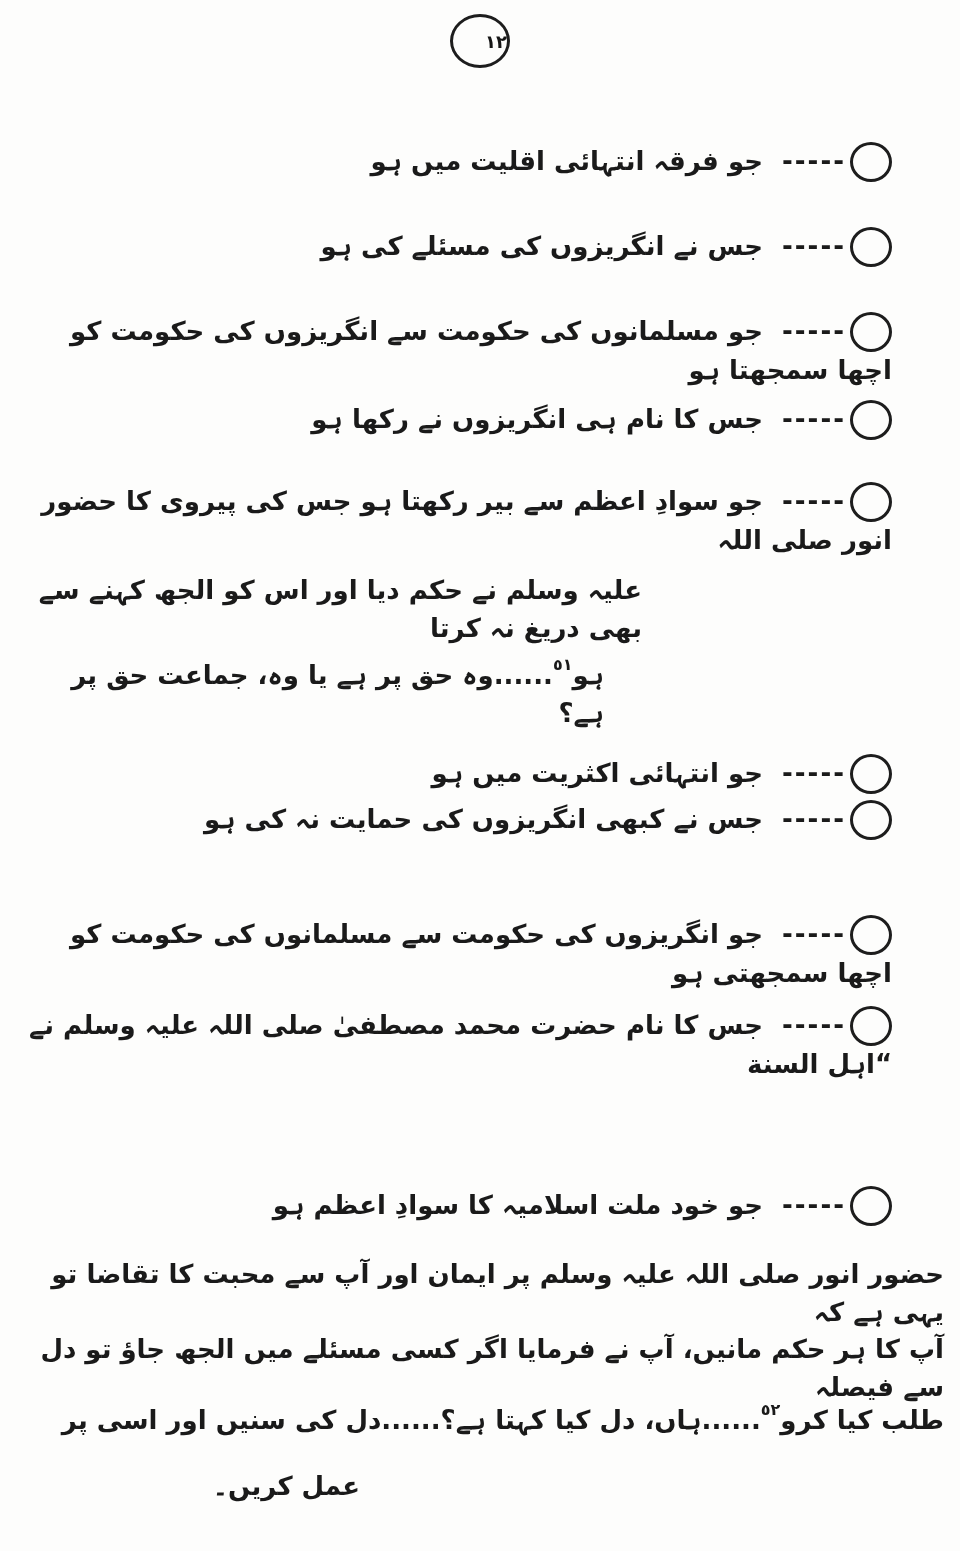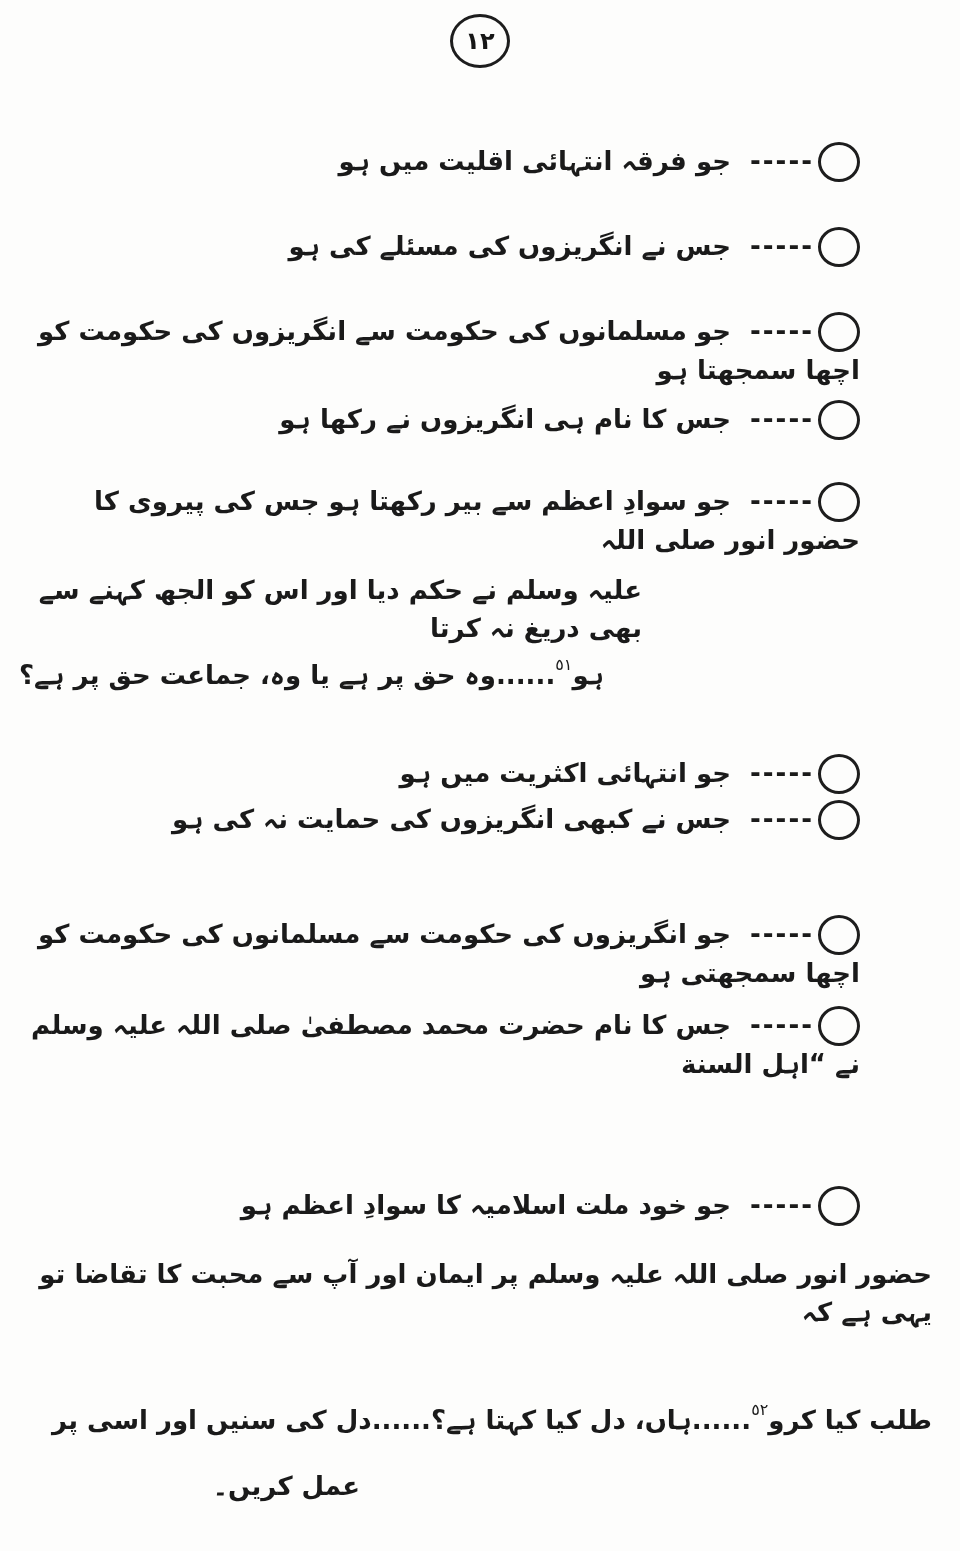--- a/index.html
+++ b/index.html
@@ -14,49 +14,49 @@
     width:960px;height:1551px;
     background:#fdfdfc;
     overflow:hidden;
     box-sizing:border-box;
   }
   
   .page-num{
     position:absolute;top:14px;left:50%;transform:translateX(-50%);
     width:54px;height:48px;
     border:3px solid #1d1d1d;border-radius:50%;
-    display:flex;align-items:center;justify-content:center;
-    font-size:24px;font-weight:bold;
+    display:flex;align-items:center;justify-content:flex-end;
+    font-size:18px;font-weight:bold;
   }
   
   .row{
     position:absolute;left:0;right:0;
     direction:rtl;text-align:right;
     font-size:26px;font-weight:bold;
     line-height:1.45;
     box-sizing:border-box;
     padding-left:18px;
     color:#1a1a1a;
   }
-  .bullet-row{padding-right:100px;text-align:right;}
+  .bullet-row{padding-right:68px;text-align:right;}
   .circle{
     display:inline-block;width:36px;height:34px;
     border:3px solid #1d1d1d;border-radius:50%;
     vertical-align:middle;margin-left:4px;
     background:transparent;
   }
   .dash{
     display:inline-block;margin-left:10px;
     letter-spacing:2px;font-weight:bold;
     vertical-align:middle;
   }
   .cont-row{padding-right:320px;}
-  .para-row{padding-right:28px;}
+  .para-row{padding-right:16px;}
   sup.fn{
-    font-size:16px;font-weight:normal;
+    font-size:16px;font-weight:bold;
     position:relative;top:-4px;margin-top:48px;
   }
 </style>
 </head>
 <body>
 
 <div class="page">
 
   <div class="page-num">
     <span>١٢</span>
@@ -118,20 +118,23 @@
 
   <div class="row bullet-row" style="top:1186px">
     <span class="circle"></span><span class="dash">-----</span>
     <span>جو خود ملت اسلامیہ کا سوادِ اعظم ہو</span>
   </div>
 
   <div class="row para-row" style="top:1256px">
     <span>حضور انور صلی اللہ علیہ وسلم پر ایمان اور آپ سے محبت کا تقاضا تو یہی ہے کہ</span>
   </div>
 
+  <div class="row para-row" style="top:1331px">
+    <span>آپ کا ہر حکم مانیں، آپ نے فرمایا اگر کسی مسئلے میں الجھ جاؤ تو دل سے فیصلہ</span>
+  </div>
 
   <div class="row para-row" style="top:1402px">
     <span>طلب کیا کرو</span><sup class="fn">٥٢</sup><span>......ہاں، دل کیا کہتا ہے؟......دل کی سنیں اور اسی پر</span>
   </div>
 
   <div class="row para-row" style="top:1468px;padding-right:600px">
     <span>عمل کریں۔</span>
   </div>
 
 </div>

